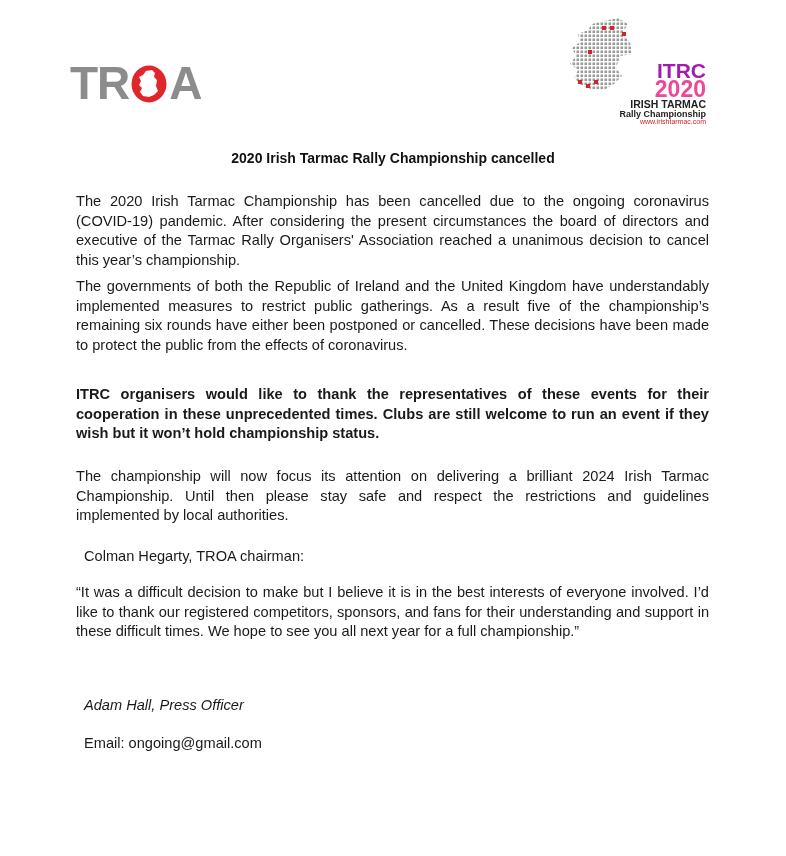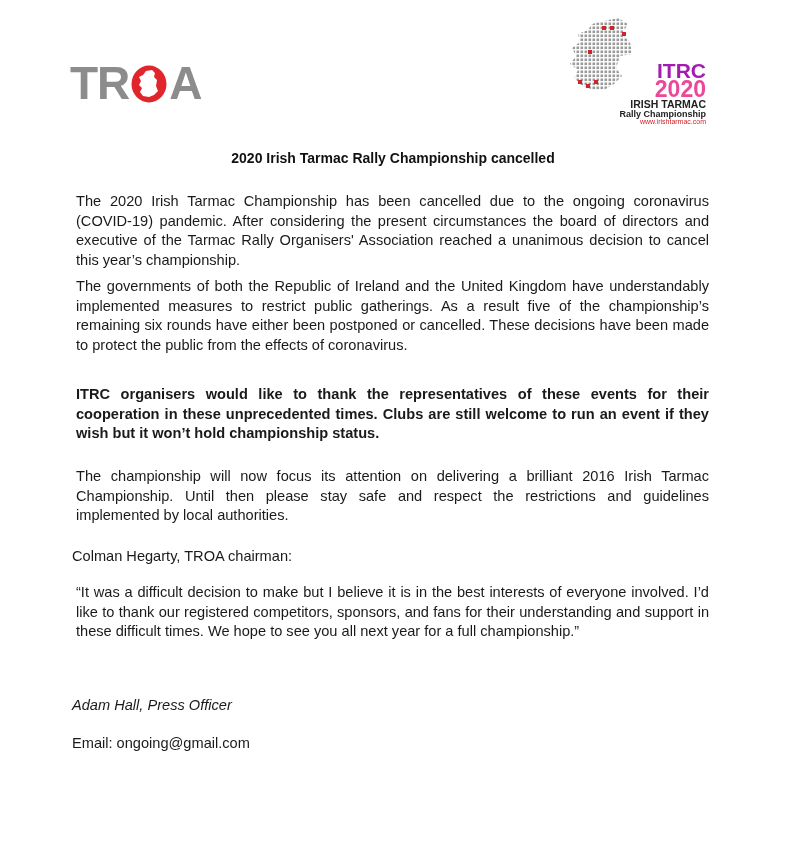--- a/index.html
+++ b/index.html
@@ -13,21 +13,21 @@
     .itrc-text { position: absolute; left: 588px; top: 60px; width: 118px; text-align: right; }
     .itrc-line1 { position: absolute; right: 0; top: 0; font-weight: bold; font-size: 21px; color: #a21caf; line-height: 1; }
     .itrc-line2 { position: absolute; right: 0; top: 18px; font-weight: bold; font-size: 23px; color: #ec4899; line-height: 1; }
     .itrc-line3 { position: absolute; right: 0; top: 38px; font-weight: bold; font-size: 10.5px; color: #222; white-space: nowrap; }
     .itrc-line4 { position: absolute; right: 0; top: 49px; font-weight: bold; font-size: 9px; color: #222; white-space: nowrap; }
     .itrc-line5 { position: absolute; right: 0; top: 58px; font-size: 7px; color: #d0232a; white-space: nowrap; }
     .title { position: absolute; left: 0; width: 786px; top: 150px; text-align: center;
       font-weight: bold; font-size: 14px; color: #111; }
     .para { position: absolute; left: 76px; width: 633px; font-size: 14.6px; line-height: 19.5px;
       text-align: justify; color: #1a1a1a; margin: 0; }
-    .line { position: absolute; left: 72px; font-size: 14.6px; color: #1a1a1a; white-space: nowrap; }
+    .line { position: absolute; left: 84px; font-size: 14.6px; color: #1a1a1a; white-space: nowrap; }
   </style>
 </head>
 <body>
 
 <div class="troa-logo">
   <span class="troa-letter">T</span>
   <span class="troa-letter">R</span>
   <span class="troa-o">
     <svg width="38" height="40" viewBox="0 0 38 40">
       <ellipse cx="19" cy="20" rx="17.5" ry="18.5" fill="#e0252b"></ellipse>
@@ -62,19 +62,19 @@
   <div class="itrc-line3">IRISH TARMAC</div>
   <div class="itrc-line4">Rally Championship</div>
   <div class="itrc-line5">www.irishtarmac.com</div>
 </div>
 
 <div class="title">2020 Irish Tarmac Rally Championship cancelled</div>
 
 <p class="para" style="top:164px;margin-top:28px;">The 2020 Irish Tarmac Championship has been cancelled due to the ongoing coronavirus (COVID-19) pandemic. After considering the present circumstances the board of directors and executive of the Tarmac Rally Organisers' Association reached a unanimous decision to cancel this year’s championship.</p>
 <p class="para" style="top:277px;">The governments of both the Republic of Ireland and the United Kingdom have understandably implemented measures to restrict public gatherings. As a result five of the championship’s remaining six rounds have either been postponed or cancelled. These decisions have been made to protect the public from the effects of coronavirus.</p>
 <p class="para" style="top:385px;font-weight:bold;">ITRC organisers would like to thank the representatives of these events for their cooperation in these unprecedented times. Clubs are still welcome to run an event if they wish but it won’t hold championship status.</p>
-<p class="para" style="top:467px;">The championship will now focus its attention on delivering a brilliant 2016 Irish Tarmac Championship. Until then please stay safe and respect the restrictions and guidelines implemented by local authorities.</p>
+<p class="para" style="top:467px;">The championship will now focus its attention on delivering a brilliant 2024 Irish Tarmac Championship. Until then please stay safe and respect the restrictions and guidelines implemented by local authorities.</p>
 
 <div class="line" style="top:548px;">Colman Hegarty, TROA chairman:</div>
 <p class="para" style="top:583px;">“It was a difficult decision to make but I believe it is in the best interests of everyone involved. I’d like to thank our registered competitors, sponsors, and fans for their understanding and support in these difficult times. We hope to see you all next year for a full championship.”</p>
 
 <div class="line" style="top:697px;font-style:italic;">Adam Hall, Press Officer</div>
 <div class="line" style="top:735px;">Email: ongoing@gmail.com</div>
 
 </body></html>

